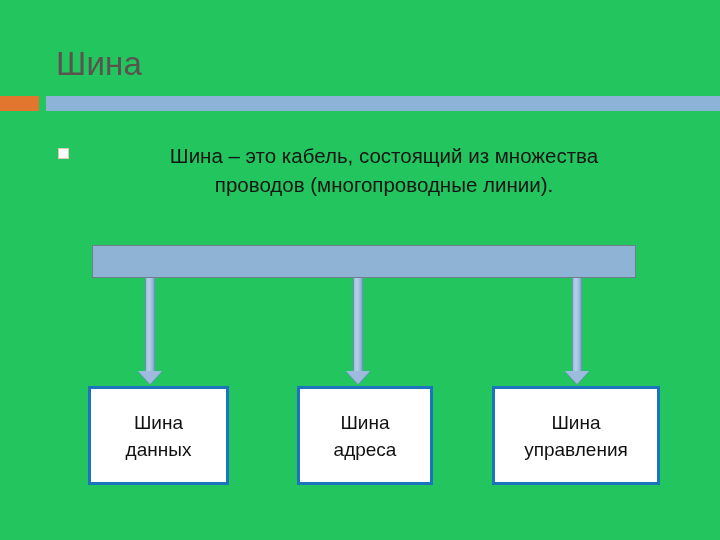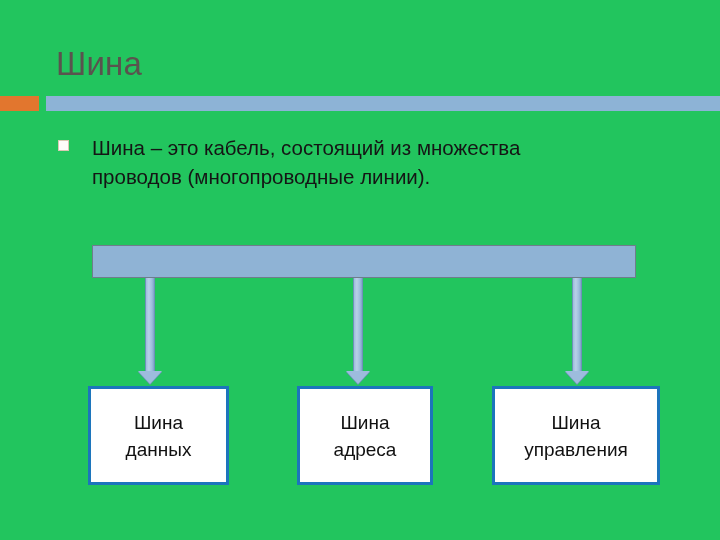--- a/index.html
+++ b/index.html
@@ -50,22 +50,23 @@
     top: 96px;
     width: 674px;
     height: 15px;
     background: #8db3d6;
   }
 
   
   .bullets {
     position: absolute;
     left: 56px;
-    top: 133px;
+    top: 141px;
     width: 620px;
+    text-align: center;
   }
   .bullet-row {
     position: relative;
     display: block;
     padding-left: 36px;
     font-size: 20.5px;
     line-height: 29px;
     color: #151515;
   }
   .bullet-row + .bullet-row { margin-top: 0px; }

